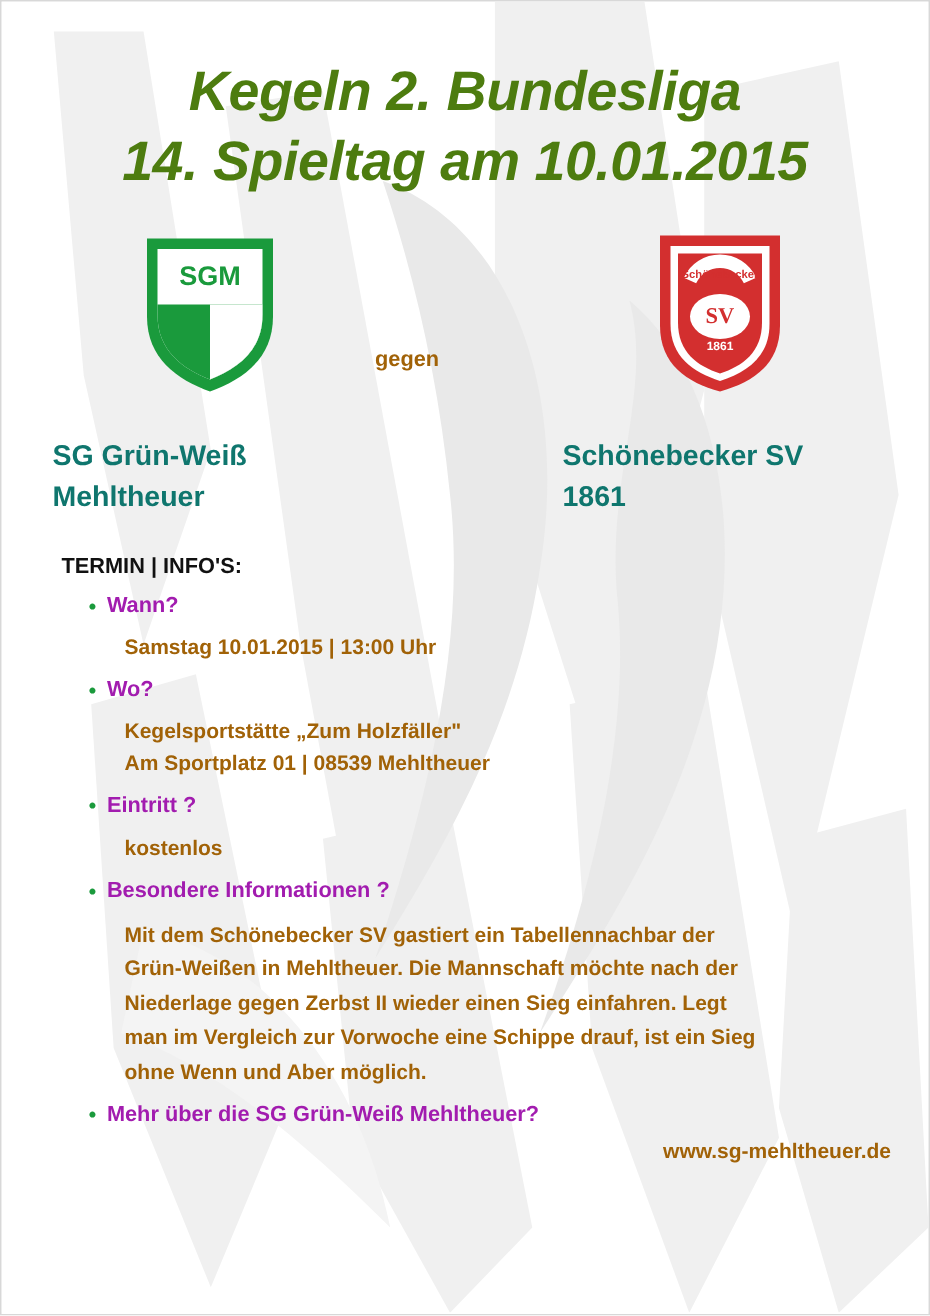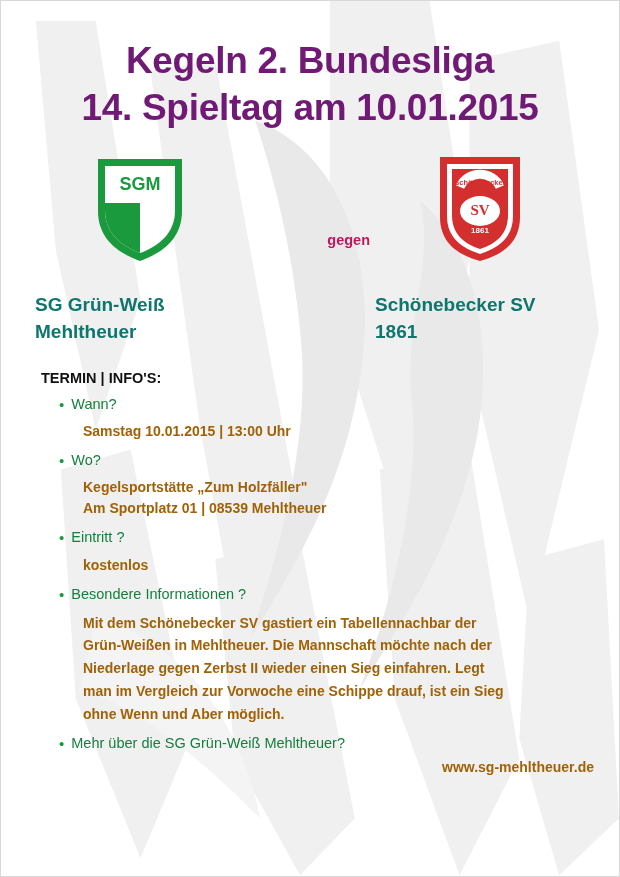--- a/index.html
+++ b/index.html
@@ -30,25 +30,26 @@
     position: relative;
     z-index: 2;
   }
 
   
   .title-block {
     text-align: center;
     padding-top: 36px;
   }
   .title-line {
-    color: #701a75;
+    color: #4d7c0f;
     font-weight: bold;
     font-size: 37px;
     line-height: 1.28;
     letter-spacing: -0.3px;
+    font-style: italic;
   }
 
   
   .teams {
     margin-top: 22px;
     display: flex;
     align-items: flex-start;
     justify-content: space-between;
     padding: 0 34px;
   }
@@ -63,24 +64,24 @@
   }
   .team-name {
     margin-top: 27px;
     font-size: 19px;
     font-weight: bold;
     color: #0f766e;
     line-height: 1.45;
   }
   .versus {
     width: 120px;
-    text-align: right;
+    text-align: left;
     font-size: 14.5px;
     font-weight: bold;
-    color: #be185d;
+    color: #a16207;
     padding-top: 78px;
   }
 
   
   .info {
     margin-top: 24px;
     padding: 0 25px 0 40px;
   }
   .info-heading {
     font-size: 14.5px;
@@ -94,22 +95,22 @@
     margin-left: 18px;
     margin-top: 9px;
   }
   .bullet-dot {
     color: #1a9a3c;
     font-size: 15px;
     line-height: 1.35;
     margin-right: 7px;
   }
   .q-label {
-    color: #15803d;
-    font-weight: normal;
+    color: #a21caf;
+    font-weight: bold;
     font-size: 14.5px;
     line-height: 1.35;
   }
   .answer {
     margin-left: 42px;
     margin-top: 6px;
     font-size: 14px;
     font-weight: bold;
     color: #a16207;
     line-height: 1.5;

